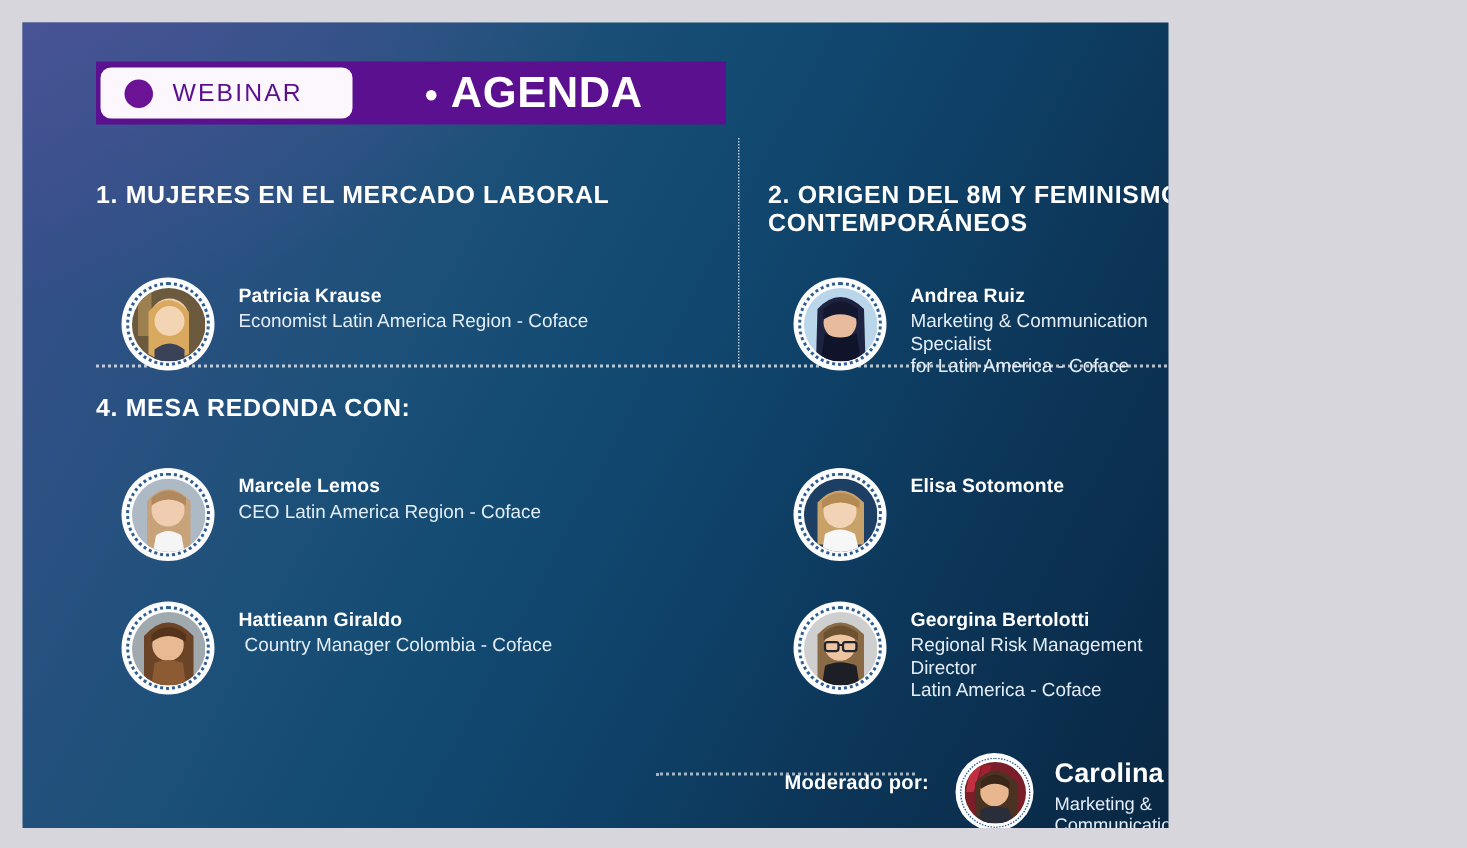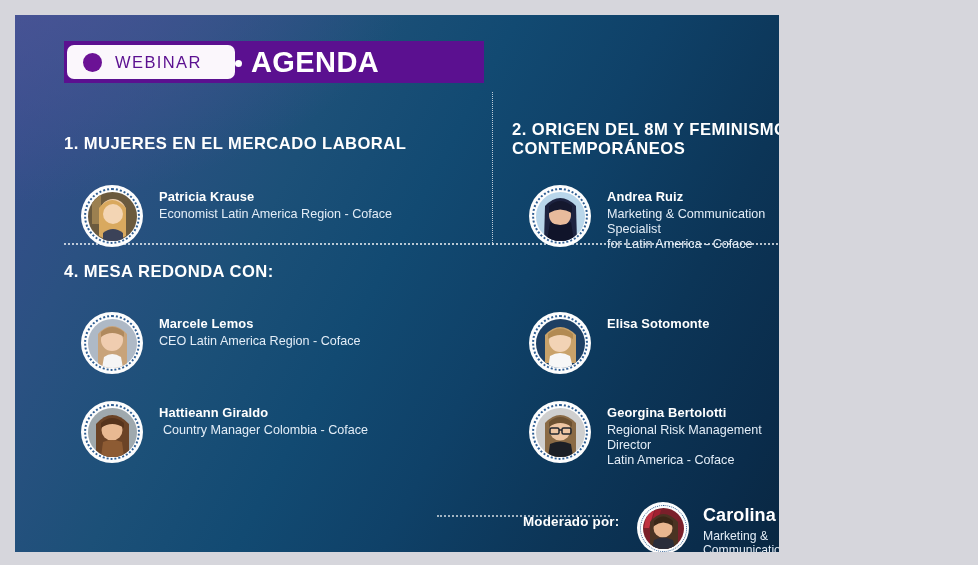--- a/index.html
+++ b/index.html
@@ -33,37 +33,37 @@
   }
   .badge-dot{
     width:19px;height:19px;border-radius:50%;background:#6b1295;
     margin-left:16px;flex:none;
   }
   .badge-text{
     margin-left:13px;color:#5b1090;font-size:16.5px;letter-spacing:1.4px;
     font-weight:400;
   }
   .agenda-wrap{
-    flex:1;display:flex;align-items:center;
+    flex:1;display:flex;align-items:center;justify-content:center;
     margin-right:6px;
   }
   .agenda-dot{
     width:7px;height:7px;border-radius:50%;background:#ffffff;
     margin-right:9px;flex:none;position:relative;top:1px;
   }
   .agenda-text{
     color:#ffffff;font-size:29px;font-weight:700;letter-spacing:0.4px;
   }
 
   
   .sec-title{
     position:absolute;color:#ffffff;font-weight:700;font-size:16.6px;
     letter-spacing:0.45px;line-height:1.12;
   }
-  #sec1{left:49px;top:106px;width:430px;margin-top:14px;}
+  #sec1{left:49px;top:106px;width:430px;}
   #sec2{left:497px;top:106px;width:400px;}
   #sec3{left:49px;top:248px;width:430px;}
 
   
   .v-dot{
     position:absolute;left:477px;top:77px;width:0;height:153px;
     border-left:1.5px dotted rgba(255,255,255,.72);
   }
   .h-dot{
     position:absolute;left:49px;top:228px;width:842px;height:0;

